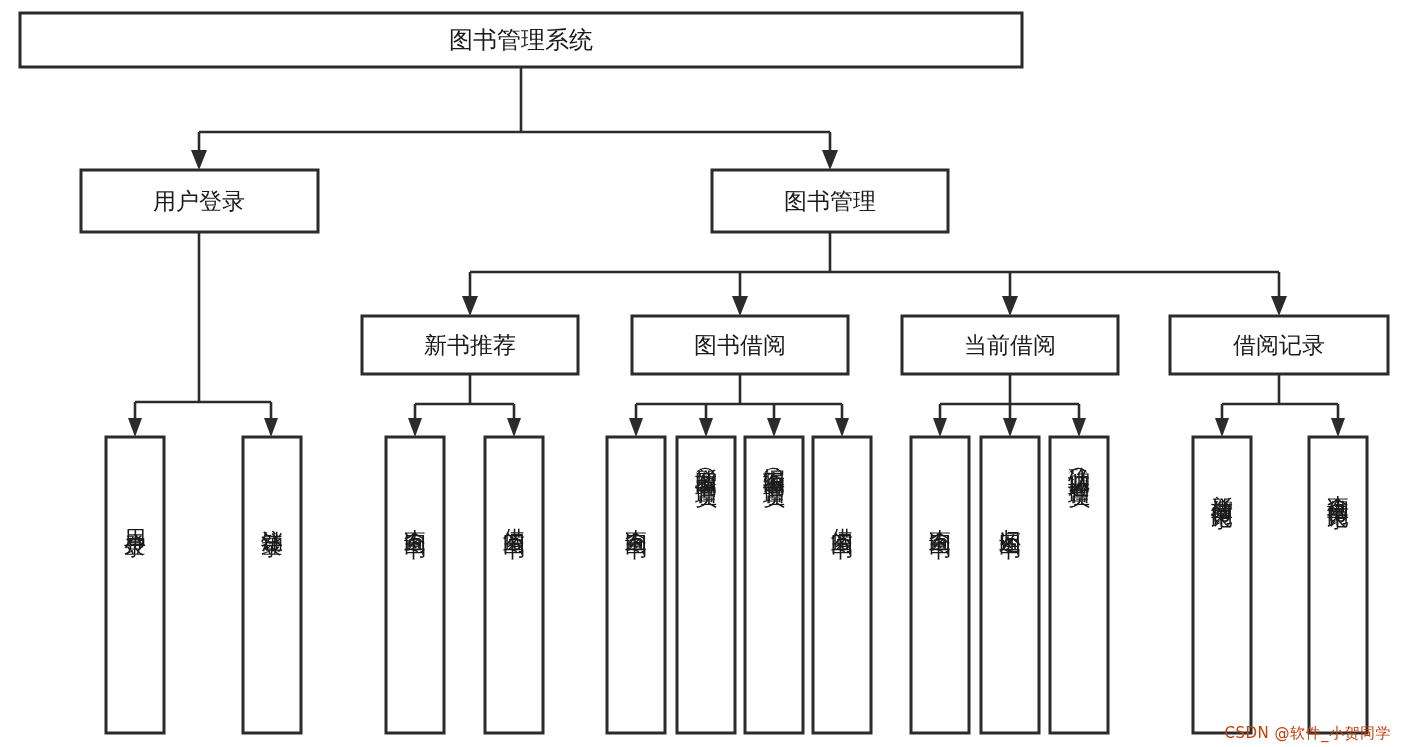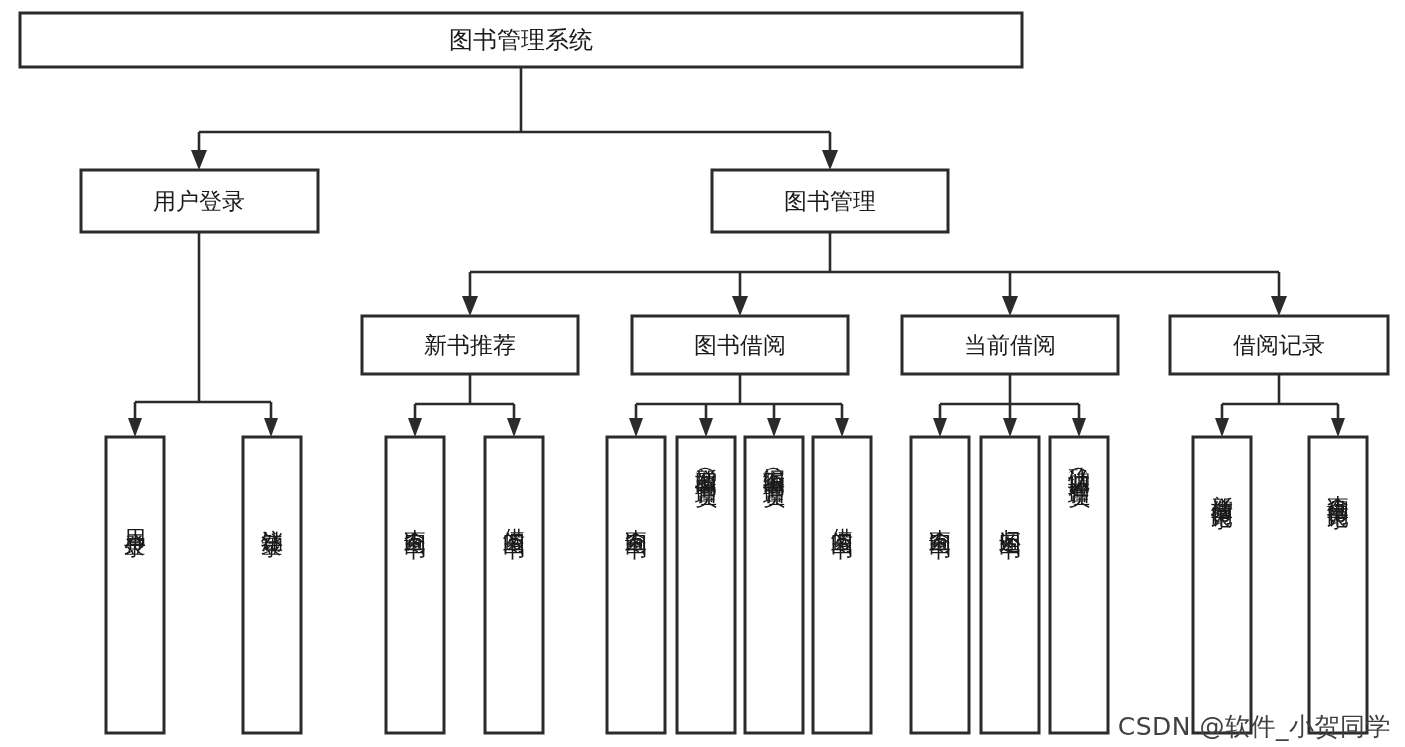--- a/index.html
+++ b/index.html
@@ -72,22 +72,22 @@
     line-height: 1.08;
     letter-spacing: 3px;
     color: #1a1a1a;
     white-space: nowrap;
   }
   .watermark {
     position: absolute;
     right: 14px;
     bottom: 4px;
     font-family: "DejaVu Sans", "Liberation Sans", sans-serif;
-    font-size: 25px;
-    color: #404040;
+    font-size: 15px;
+    color: #c2410c;
     letter-spacing: 0.5px;
     user-select: none;
   }
 </style>
 </head>
 <body>
 
 <div id="diagram-root">
 
   <svg class="flow" viewBox="0 0 1405 747" xmlns="http://www.w3.org/2000/svg">

